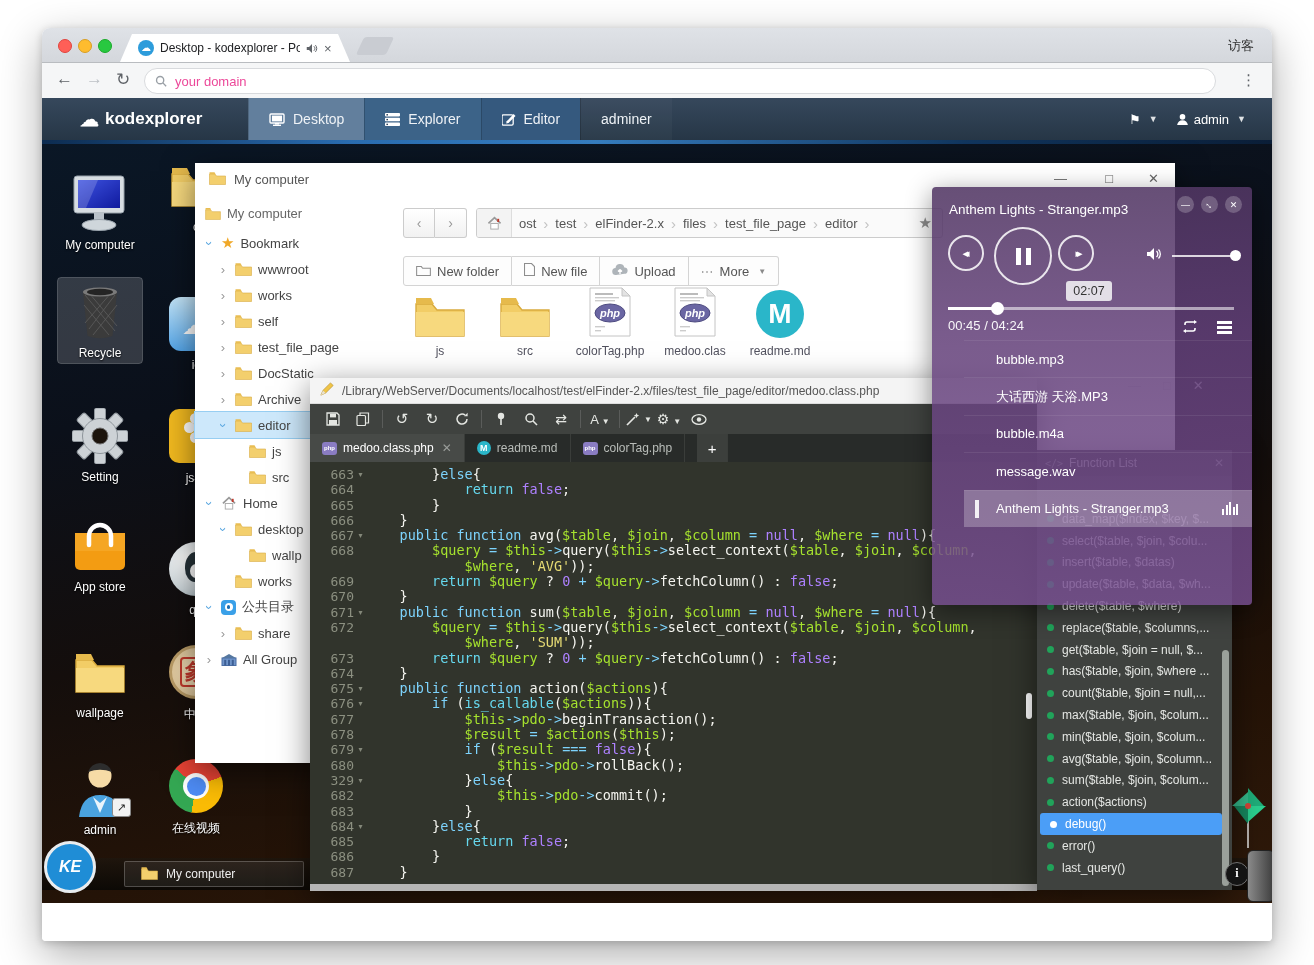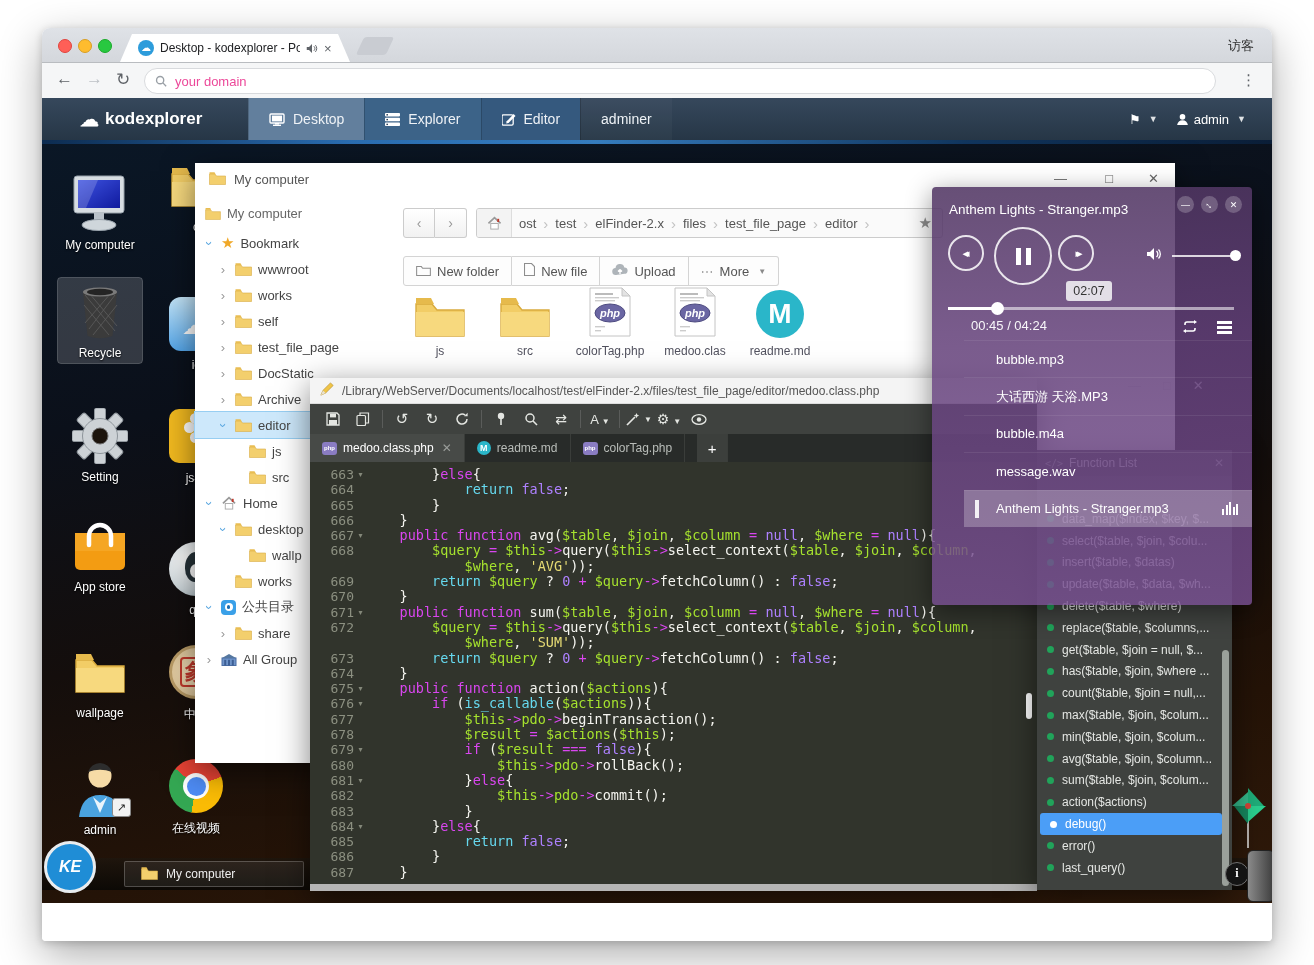--- a/index.html
+++ b/index.html
@@ -104,21 +104,21 @@
   .etab.active{background:#474a47;color:#fff;}
   .etab .tclose{color:#9a9d9a;font-size:12px;margin-left:2px;}
   .etab.plus{width:30px;background:#3c3f3c;color:#fff;font-size:15px;justify-content:center;padding:0;margin-left:12px;}
   .phpbadge{width:15px;height:13px;border-radius:3px;background:#8a7cc2;color:#fff;font-size:6px;font-weight:bold;display:inline-flex;align-items:center;justify-content:center;flex:none;}
   .mdbadge{width:14px;height:14px;border-radius:50%;background:#2ab6c9;color:#fff;font-size:9px;font-weight:bold;display:inline-flex;align-items:center;justify-content:center;flex:none;}
   .codearea{position:absolute;left:0;right:0;top:84px;bottom:7px;background:#31342c;overflow:hidden;padding-top:5px;box-sizing:border-box;}
   .crow{display:flex;height:15.3px;line-height:15.3px;}
   .ln{width:44px;text-align:right;color:#8c9081;font-size:13px;font-family:"DejaVu Sans Mono",monospace;flex:none;}
   .fold{width:13px;font-size:8px;color:#84887a;text-align:center;flex:none;}
   .ctxt{white-space:pre;font-family:"DejaVu Sans Mono",monospace;font-size:13.5px;color:#f4f4ef;}
-  .tk-w{color:#f5f5f0;} .tk-p{color:#d946ef;margin-top:30px;} .tk-g{color:#a6e22e;} .tk-pu{color:#ae81ff;} .tk-c{color:#66d9ef;} .tk-y{color:#e6db74;}
+  .tk-w{color:#f5f5f0;} .tk-p{color:#7dd3fc;margin-top:30px;} .tk-g{color:#a6e22e;} .tk-pu{color:#ae81ff;} .tk-c{color:#66d9ef;} .tk-y{color:#e6db74;}
   .vthumb{position:absolute;right:5px;top:315px;width:6px;height:26px;background:#fff;border-radius:3px;z-index:2;}
   .hscroll{position:absolute;left:0;right:0;bottom:0;height:7px;background:#b5b5b5;}
   
   .fnlist{left:995px;top:310px;width:195px;height:440px;background:#3f423f;z-index:6;}
   .fn-head{height:26px;background:#353835;display:flex;align-items:center;gap:6px;padding:0 8px;color:#d8dad8;font-size:12px;}
   .fn-code{color:#9aa59a;font-size:10px;font-family:"DejaVu Sans Mono",monospace;}
   .fn-x{margin-left:auto;color:#a9aca9;font-size:12px;}
   .fn-items{position:absolute;top:58px;left:0;right:10px;}
   .fnrow{height:21.8px;display:flex;align-items:center;gap:8px;padding-left:10px;font-size:12px;color:#e4e6e3;white-space:nowrap;overflow:hidden;}
   .fndot{width:7px;height:7px;border-radius:50%;background:#21a35a;flex:none;}
@@ -141,21 +141,21 @@
   .ppause{left:62px;top:40px;width:54px;height:54px;gap:5px;}
   .ppause i{display:block;width:5px;height:17px;background:#fff;}
   .pnext{left:126px;top:48px;width:36px;height:36px;font-size:11px;letter-spacing:-4px;padding-left:2px;box-sizing:border-box;}
   .pspk{position:absolute;left:214px;top:60px;color:#fff;}
   .pvol{position:absolute;left:240px;top:68px;width:68px;height:2px;background:rgba(255,255,255,.8);}
   .pvol .knob{position:absolute;top:-5px;width:11px;height:11px;border-radius:50%;background:#fff;}
   .ptip{position:absolute;left:134px;top:94px;width:46px;height:20px;background:rgba(233,231,236,.95);border-radius:3px;color:#333;font-size:12.5px;display:flex;align-items:center;justify-content:center;}
   .pbar{position:absolute;left:16px;right:18px;top:120px;height:3px;background:rgba(255,255,255,.55);}
   .pbar .done{position:absolute;left:0;top:0;bottom:0;background:#fff;}
   .pbar .knob{position:absolute;top:-5px;width:13px;height:13px;border-radius:50%;background:#fff;margin-left:-6px;}
-  .ptime{position:absolute;left:16px;top:131px;font-size:13px;color:rgba(255,255,255,.95);margin-left:23px;}
+  .ptime{position:absolute;left:16px;top:131px;font-size:13px;color:rgba(255,255,255,.95);}
   .prepeat{position:absolute;right:54px;top:132px;color:#fff;}
   .pmenu{position:absolute;right:20px;top:134px;width:15px;}
   .pmenu i{display:block;height:2.5px;background:#fff;margin-bottom:2.5px;}
   .plist{position:absolute;left:0;right:0;top:153px;margin-left:32px;}
   .prow{height:36.4px;display:flex;align-items:center;padding:0 14px 0 32px;font-size:13px;color:#fff;border-top:1px solid rgba(255,255,255,.08);position:relative;white-space:nowrap;}
   .prow.playing{background:rgba(255,255,255,.26);}
   .prow .lbar{position:absolute;left:11px;top:9px;width:4px;height:18px;background:rgba(255,255,255,.9);}
   .eq{margin-left:auto;display:flex;align-items:flex-end;gap:1.5px;height:13px;}
   .eq i{width:2px;background:#fff;display:block;}
 </style>
@@ -926,21 +926,21 @@
                 <span class="ln">679</span>
                 <span class="fold">▾</span>
                 <span class="ctxt"><span class="tk-w">            </span><span class="tk-p">if</span><span class="tk-w"> (</span><span class="tk-g">$result</span><span class="tk-w"> </span><span class="tk-p">===</span><span class="tk-w"> </span><span class="tk-pu">false</span><span class="tk-w">){</span></span>
               </div>
               <div class="crow">
                 <span class="ln">680</span>
                 <span class="fold"></span>
                 <span class="ctxt"><span class="tk-w">                </span><span class="tk-g">$this</span><span class="tk-p">-&gt;</span><span class="tk-g">pdo</span><span class="tk-p">-&gt;</span><span class="tk-w">rollBack();</span></span>
               </div>
               <div class="crow">
-                <span class="ln">681</span>
+                <span class="ln">329</span>
                 <span class="fold">▾</span>
                 <span class="ctxt"><span class="tk-w">            }</span><span class="tk-p">else</span><span class="tk-w">{</span></span>
               </div>
               <div class="crow">
                 <span class="ln">682</span>
                 <span class="fold"></span>
                 <span class="ctxt"><span class="tk-w">                </span><span class="tk-g">$this</span><span class="tk-p">-&gt;</span><span class="tk-g">pdo</span><span class="tk-p">-&gt;</span><span class="tk-w">commit();</span></span>
               </div>
               <div class="crow">
                 <span class="ln">683</span>

